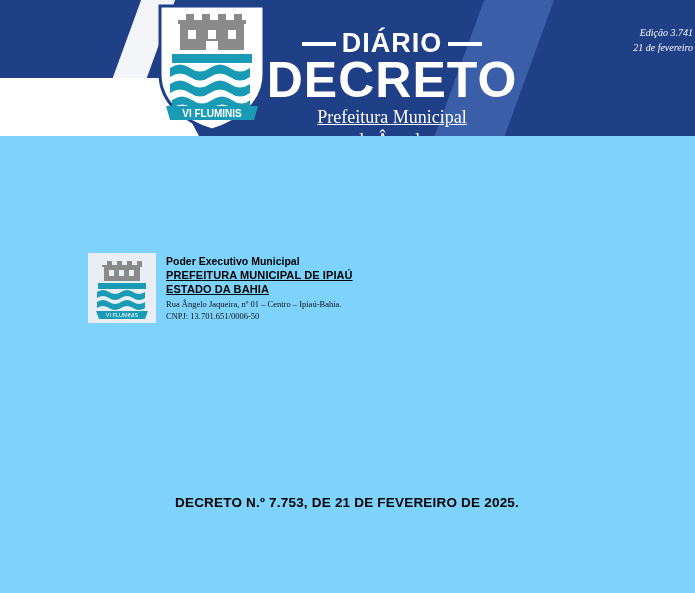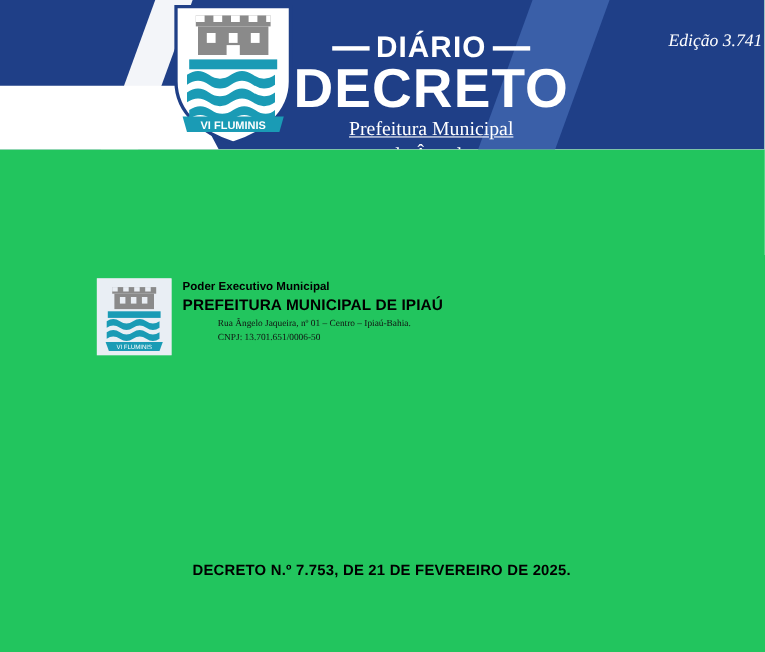--- a/index.html
+++ b/index.html
@@ -112,31 +112,31 @@
     text-decoration: underline;
   }
   .edicao {
     position: absolute;
     right: 2px;
     top: 26px;
     text-align: right;
     color: #ffffff;
     font-family: "Liberation Serif", serif;
     font-style: italic;
-    font-size: 16px;
+    font-size: 10px;
     line-height: 1.45;
     white-space: nowrap;
   }
 
   
   .page {
     position: relative;
     width: 695px;
     height: 457px;
-    background: #22c55e;
+    background: #7dd3fc;
   }
 
   .letterhead {
     position: absolute;
     left: 88px;
     top: 117px;
     display: flex;
     align-items: flex-start;
     gap: 10px;
   }
@@ -151,39 +151,39 @@
     padding-top: 2px;
   }
   .lh-small {
     font-size: 10.5px;
     font-weight: bold;
     color: #000;
     line-height: 1.25;
     font-family: "Liberation Sans", sans-serif;
   }
   .lh-big {
-    font-size: 14px;
+    font-size: 11px;
     font-weight: bold;
     color: #000;
     line-height: 1.3;
     letter-spacing: 0.1px;
+    text-decoration: underline;
   }
   .lh-addr {
     font-size: 8.5px;
     color: #111;
     line-height: 1.25;
     font-family: "Liberation Serif", serif;
     margin-top: 2px;
-    margin-left: 32px;
   }
 
   .decreto-title {
     position: absolute;
     left: 175px;
-    top: 375px;
+    top: 359px;
     font-size: 13.5px;
     font-weight: bold;
     color: #000;
     letter-spacing: 0.2px;
     white-space: nowrap;
   }
 
   .ementa {
     position: absolute;
     left: 315px;
@@ -245,20 +245,21 @@
       <span class="diario-text">DIÁRIO</span>
       <span class="diario-rule"></span>
     </div>
     <div class="oficial-text">DECRETO</div>
     <div class="prefeitura-text">Prefeitura Municipal</div>
     <div class="prefeitura-text">de Ângelo</div>
   </div>
 
   <div class="edicao">
     <div>Edição 3.741</div>
+    <div>21 de fevereiro</div>
   </div>
 </div>
 
 <div class="page">
 
   <div class="letterhead">
     <div class="letterhead-logo">
       <svg width="68" height="70" viewBox="0 0 68 70">
         <rect x="0" y="0" width="68" height="70" fill="#e9eef4"></rect>
         <g fill="#8a8a8a">
@@ -279,20 +280,21 @@
           <path d="M9,39 q6,-4 12,0 q6,4 12,0 q6,-4 12,0 q6,4 12,0 l0,6 q-6,4 -12,0 q-6,-4 -12,0 q-6,4 -12,0 q-6,-4 -12,0 Z"></path>
           <path d="M9,49 q6,-4 12,0 q6,4 12,0 q6,-4 12,0 q6,4 12,0 l0,6 q-6,4 -12,0 q-6,-4 -12,0 q-6,4 -12,0 q-6,-4 -12,0 Z"></path>
         </g>
         <path d="M8,58 L60,58 L57,66 L11,66 Z" fill="#1a9bb5"></path>
         <text x="34" y="64" font-family="Liberation Sans, sans-serif" font-size="5.5" fill="#ffffff" text-anchor="middle">VI FLUMINIS</text>
       </svg>
     </div>
     <div class="letterhead-text">
       <div class="lh-small">Poder Executivo Municipal</div>
       <div class="lh-big">PREFEITURA MUNICIPAL DE IPIAÚ</div>
+      <div class="lh-big">ESTADO DA BAHIA</div>
       <div class="lh-addr">Rua Ângelo Jaqueira, nº 01 – Centro – Ipiaú-Bahia.</div>
       <div class="lh-addr">CNPJ: 13.701.651/0006-50</div>
     </div>
   </div>
 
   <div class="decreto-title">DECRETO N.º 7.753,  DE 21 DE FEVEREIRO DE 2025.</div>
 
   <div class="ementa">
     
   </div>

